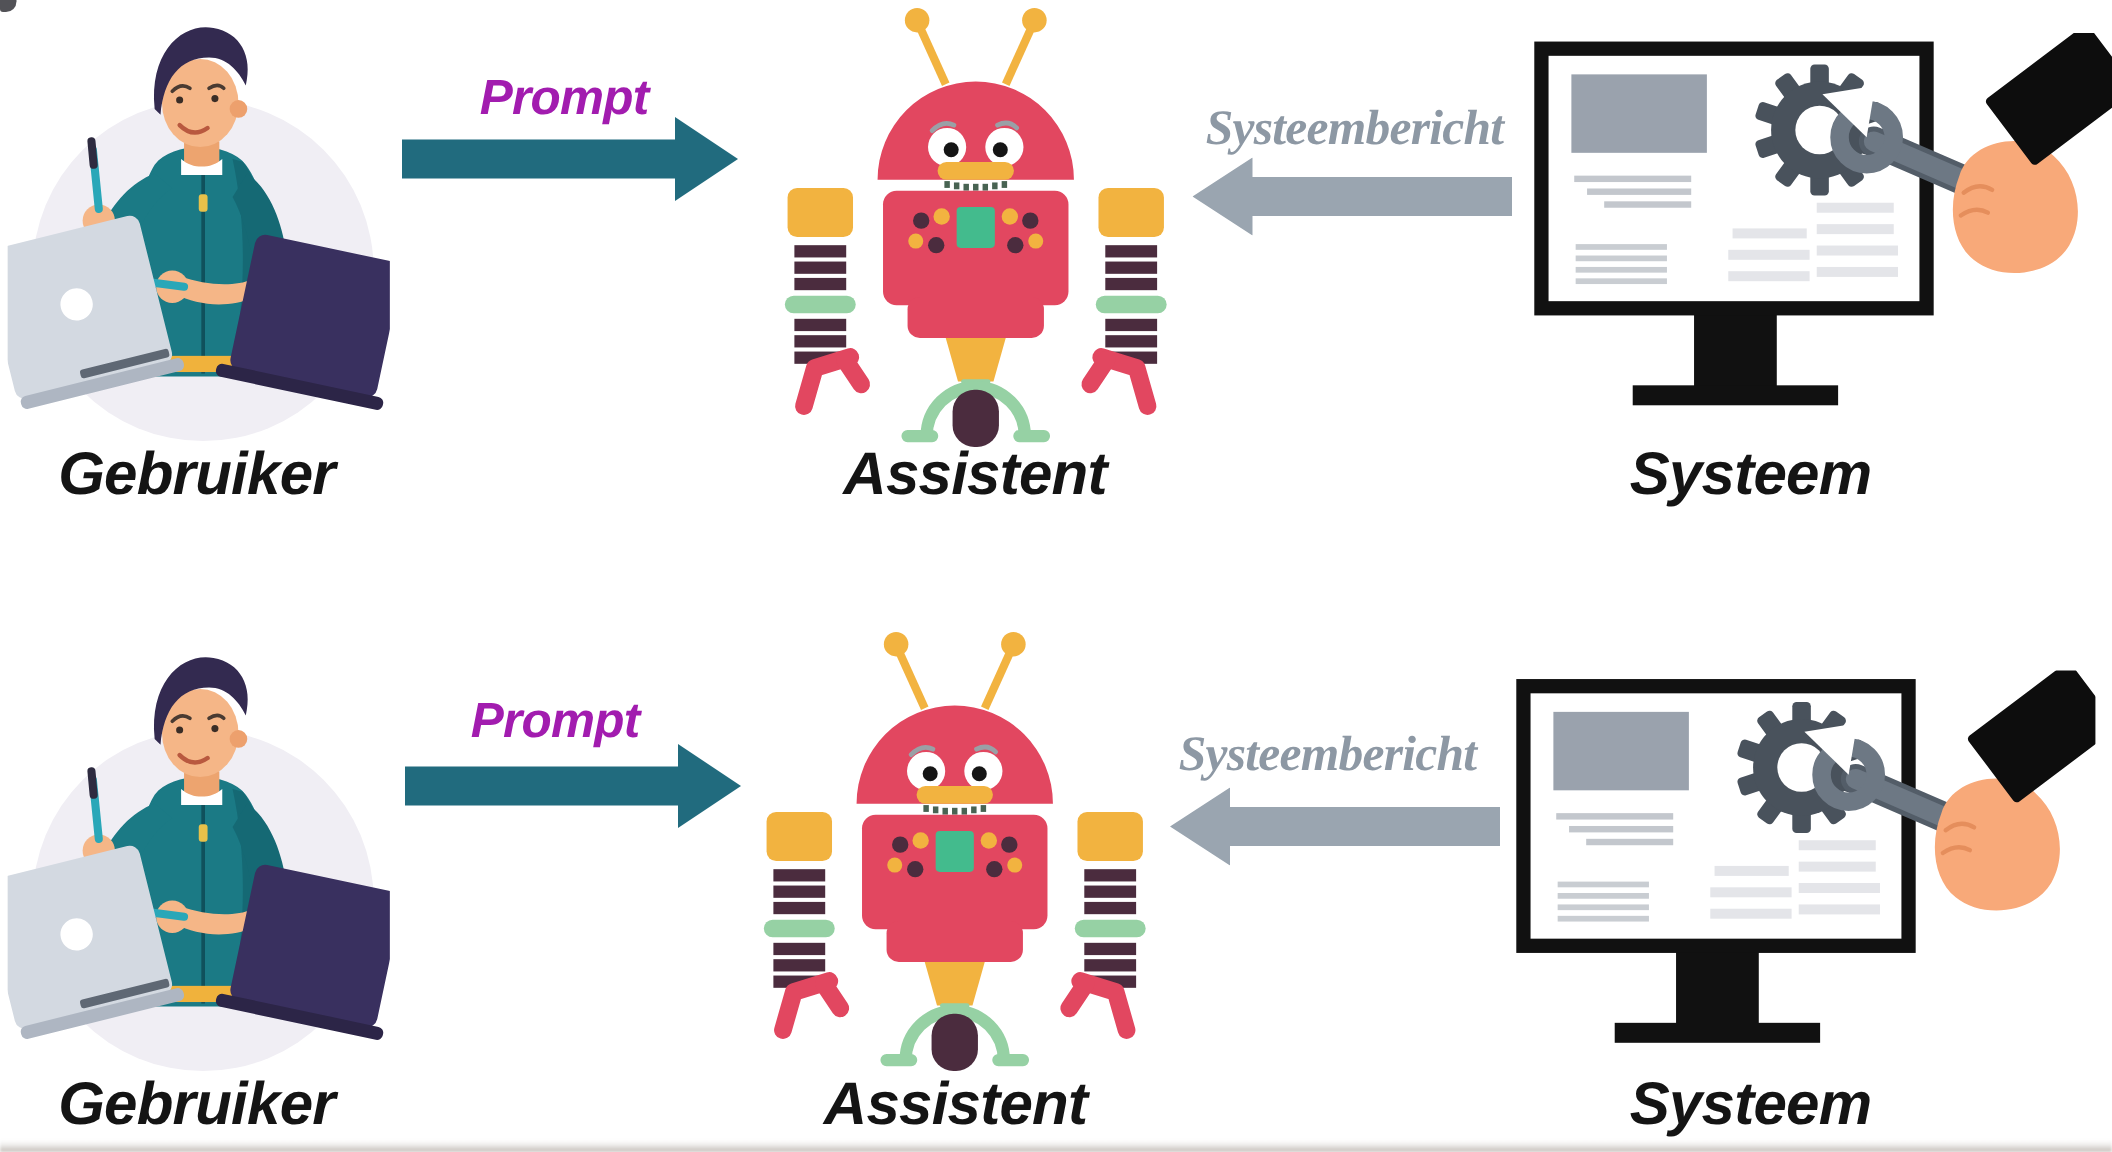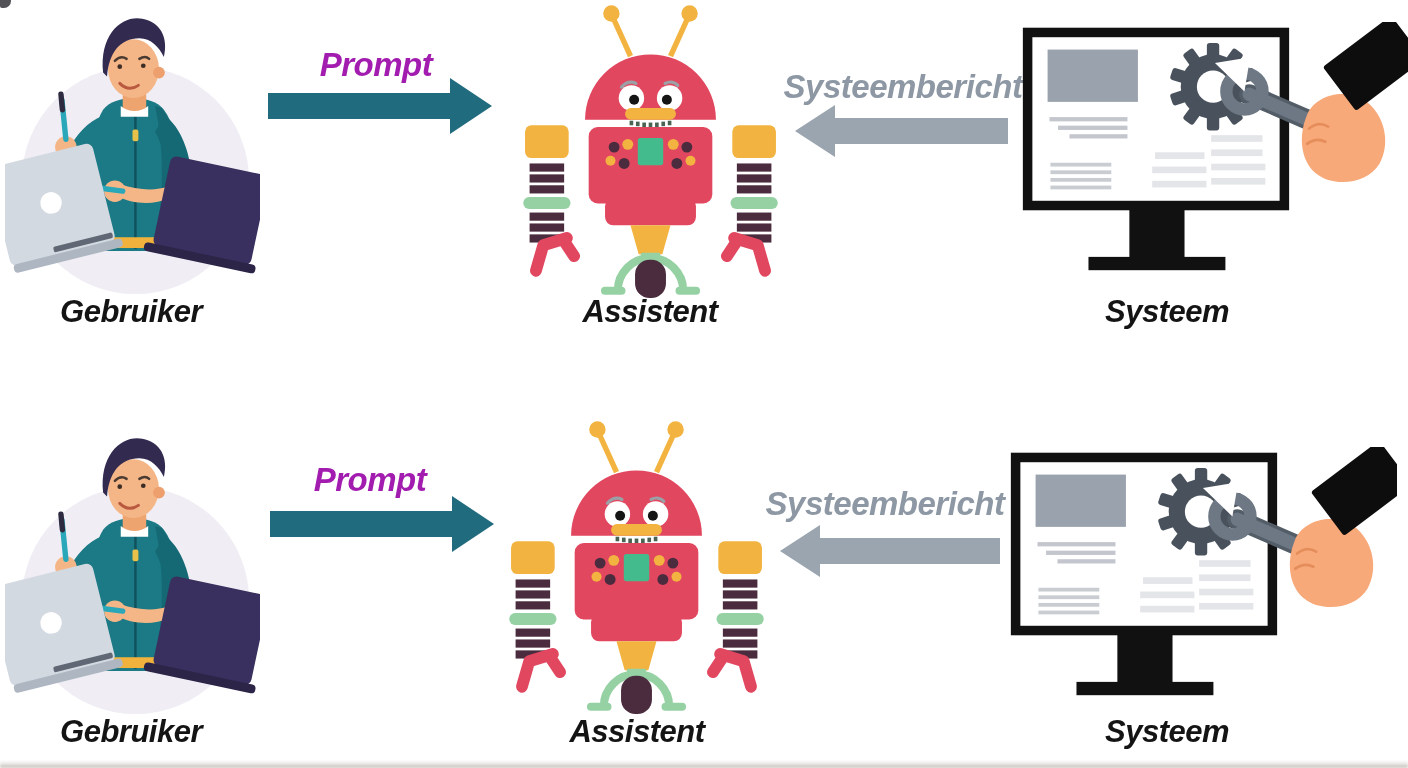--- a/index.html
+++ b/index.html
@@ -2,30 +2,30 @@
 <html><head>
 <meta charset="utf-8">
 <style>
   html,body{margin:0;padding:0;background:#ffffff;}
   body{width:1408px;height:768px;overflow:hidden;position:relative;
        font-family:"Liberation Sans",sans-serif;}
   .canvas{position:absolute;inset:0;background:#ffffff;}
   svg.illus{position:absolute;overflow:visible;}
   .node-label{
     position:absolute;transform:translateX(-50%);
-    font-style:italic;font-weight:700;font-size:31px;letter-spacing:-0.5px;
+    font-style:italic;font-weight:700;font-size:40px;letter-spacing:-0.5px;
     color:#141414;white-space:nowrap;text-align:right;
   }
   .flow-label{
     position:absolute;transform:translateX(-50%);
     font-style:italic;font-weight:700;font-size:33px;letter-spacing:-0.5px;
     white-space:nowrap;
   }
   .flow-label.prompt{color:#a21caf;}
-  .flow-label.sysmsg{color:#8d98a4;}
+  .flow-label.sysmsg{color:#8d98a4;font-family:Liberation Serif, serif;}
   .arrow-svg{position:absolute;}
   .bottom-edge{
     position:absolute;left:0;right:0;bottom:0;height:8px;
     background:linear-gradient(to top, rgba(95,78,62,0.38), rgba(120,110,100,0.12) 60%, transparent);
     filter:blur(1px);
   }
   .corner-mark{
     position:absolute;left:0;top:0;width:11px;height:8px;
     background:#35343a;border-radius:0 0 7px 2px;opacity:.85;filter:blur(.5px);
   }

